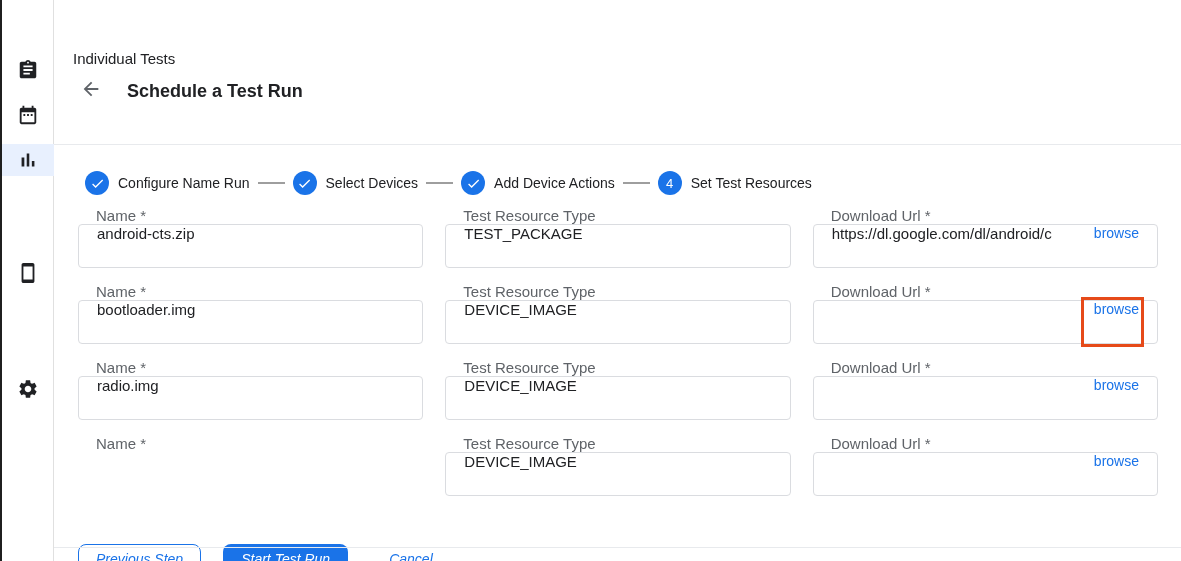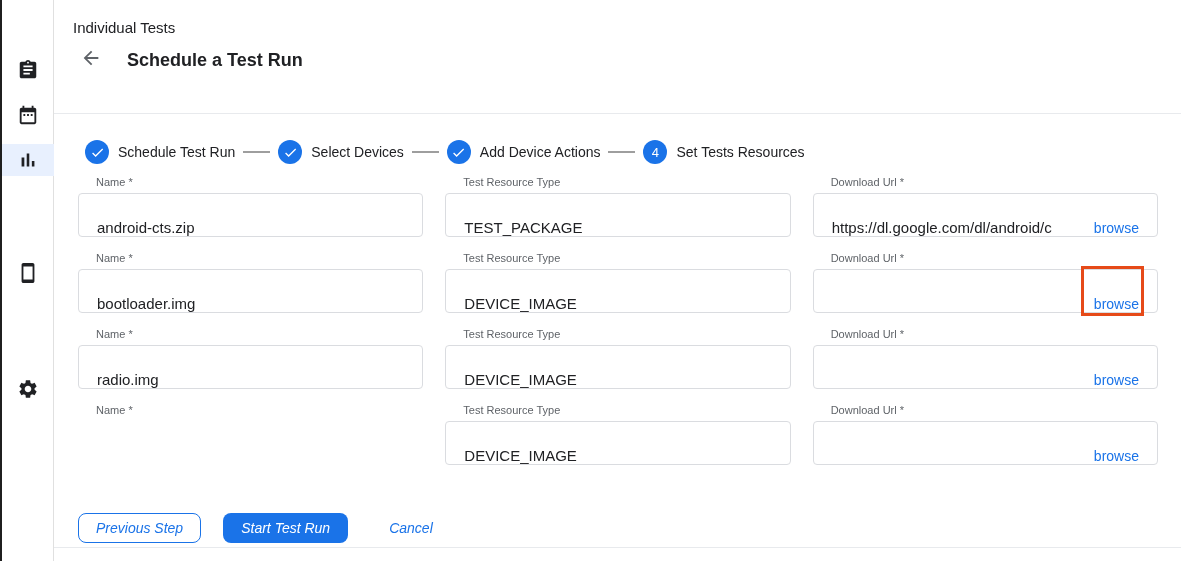--- a/index.html
+++ b/index.html
@@ -21,21 +21,21 @@
     position: absolute; left: 0; width: 52px; height: 32px;
     display: flex; align-items: center; justify-content: center;
     cursor: pointer;
   }
   .sidebar-item.selected { background: #e8f0fe; }
   .sidebar-item svg { width: 22px; height: 22px; fill: #202124; }
 
   
   .main { flex: 1; position: relative; background: #fff; }
 
-  .header { height: 114px; border-bottom: 1px solid #e8eaed; padding-left: 19px; }
+  .header { height: 114px; border-bottom: 1px solid #e8eaed; padding-left: 19px; margin-top: 31px; }
   .section-title { padding-top: 19px; font-size: 15px; color: #202124; }
   .title-row { display: flex; align-items: flex-end; margin-top: 9px; }
   .back-button {
     width: 26px; height: 26px; margin-left: 5px; border: none; background: transparent;
     display: flex; align-items: center; justify-content: center; cursor: pointer;
   }
   .back-button svg { width: 22px; height: 22px; fill: #5f6368; }
   .page-title { font-size: 18px; color: #202124; margin-left: 23px; }
 
   
@@ -49,24 +49,24 @@
   .step-circle svg { width: 15px; height: 15px; fill: #fff; }
   .step-label { margin-left: 9px; font-size: 14px; font-weight: 500; color: #202124; white-space: nowrap; }
   .connector { width: 27px; height: 2px; background: #9e9e9e; margin: 0 8px; }
 
   
   .form {
     display: grid; grid-template-columns: repeat(3, 1fr);
     column-gap: 22px; row-gap: 15px;
     margin: 12px 23px 0 24px;
   }
-  .field-label { display: block; font-size: 11px; color: #5f6368; margin: 0 0 4px 18px; height: 13px; }
+  .field-label { display: block; font-size: 15px; color: #5f6368; margin: 0 0 4px 18px; height: 13px; }
   .field-box {
     height: 44px; border: 1px solid #dadce0; border-radius: 4px;
-    display: flex; align-items: flex-end; padding: 0 18px;
+    display: flex; align-items: flex-start; padding: 0 18px;
     font-size: 15px; color: #202124; background: #fff; cursor: text;
   }
   .field-box.url { position: relative; }
   .url-value { flex: 1; overflow: hidden; white-space: nowrap; }
   .browse-link {
     color: var(--accent); font-size: 14px; font-weight: 500;
     margin-left: 10px; cursor: pointer; white-space: nowrap;
   }
   .annotation-rect {
     position: absolute; top: -4px; right: 13px; width: 63px; bottom: -4px;
@@ -130,21 +130,21 @@
       </div>
     </div>
 
     <div class="stepper">
       <div class="step">
         <span class="step-circle">
             <svg viewBox="0 0 24 24">
               <path d="M9 16.17L4.83 12l-1.42 1.41L9 19 21 7l-1.41-1.41z"></path>
             </svg>
           </span>
-        <span class="step-label">Schedule Test Run</span>
+        <span class="step-label">Configure Name Run</span>
       </div>
       <span class="connector"></span>
       <div class="step">
         <span class="step-circle">
             <svg viewBox="0 0 24 24">
               <path d="M9 16.17L4.83 12l-1.42 1.41L9 19 21 7l-1.41-1.41z"></path>
             </svg>
           </span>
         <span class="step-label">Select Devices</span>
       </div>
@@ -153,21 +153,21 @@
         <span class="step-circle">
             <svg viewBox="0 0 24 24">
               <path d="M9 16.17L4.83 12l-1.42 1.41L9 19 21 7l-1.41-1.41z"></path>
             </svg>
           </span>
         <span class="step-label">Add Device Actions</span>
       </div>
       <span class="connector"></span>
       <div class="step">
         <span class="step-circle">4</span>
-        <span class="step-label">Set Tests Resources</span>
+        <span class="step-label">Set Test Resources</span>
       </div>
     </div>
 
     <div class="form">
 
       <div>
         <span class="field-label">Name *</span>
         <div class="field-box">
             <span class="url-value">android-cts.zip</span>
           </div>

